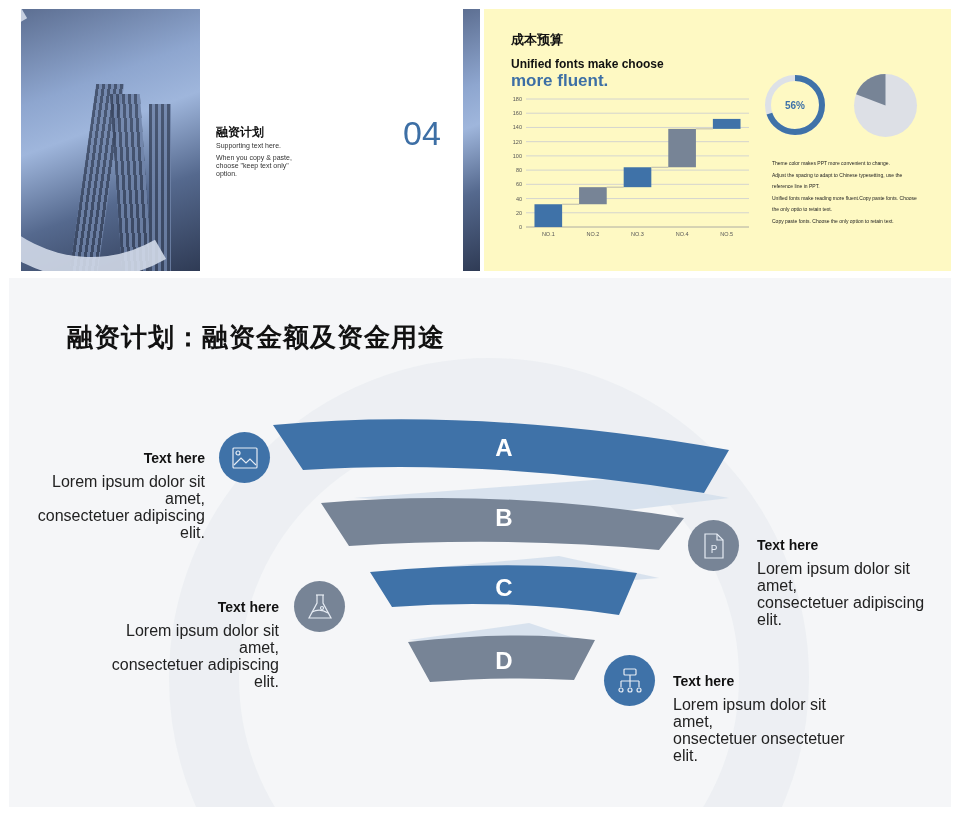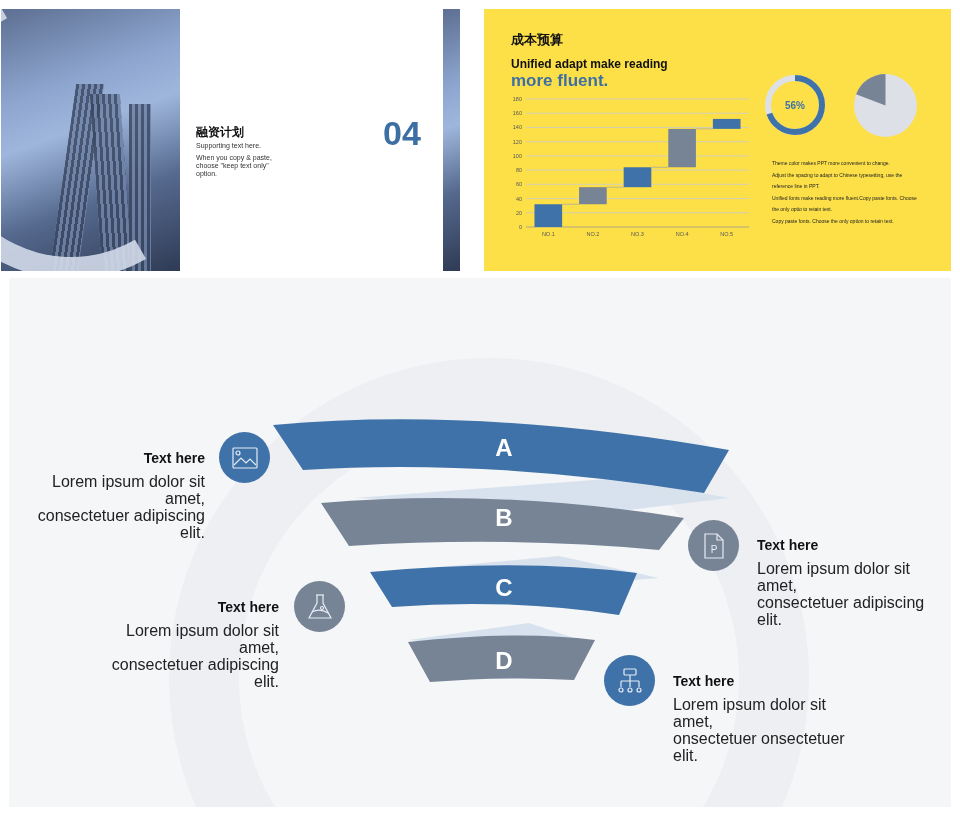--- a/index.html
+++ b/index.html
@@ -1,34 +1,34 @@
 <!DOCTYPE html>
 <html><head>
 <meta charset="utf-8">
 <style>
   * { box-sizing: border-box; margin: 0; padding: 0; }
   html, body { width: 960px; height: 816px; background: #ffffff; overflow: hidden; }
   body { position: relative; font-family: "Liberation Sans", sans-serif; color: #111; }
 
   .slide { position: absolute; overflow: hidden; }
-  #slide1 { left: 1px; top: 9px; width: 459px; height: 262px; background: #ffffff; }
-  #slide2 { left: 484px; top: 9px; width: 467px; height: 262px; background: #fde047; }
+  #slide1 { left: 21px; top: 9px; width: 459px; height: 262px; background: #ffffff; }
+  #slide2 { left: 484px; top: 9px; width: 467px; height: 262px; background: #fef9c3; }
   #slide3 { left: 9px; top: 278px; width: 942px; height: 529px; background: #f5f6f8; }
 
   
   .photo { position: absolute; top: 0; height: 262px;
     background: linear-gradient(160deg, #5d6f92 0%, #8ea6cf 30%, #9fb6dc 45%, #55698e 70%, #2f3b55 100%); }
   .photo-left { left: 0; width: 179px; }
   .photo-right { left: 442px; width: 17px; }
   .tower { position: absolute; background: repeating-linear-gradient(90deg, #3a4761 0 3px, #6f83a8 3px 6px); opacity: .85; }
   .arc-bld { position: absolute; border-radius: 50%; border: 22px solid rgba(210,218,232,.85); }
   .s1-title { position: absolute; left: 195px; top: 115px; font-size: 12px; font-weight: bold; }
   .s1-sub { position: absolute; left: 195px; top: 133px; font-size: 7px; color: #333; }
   .s1-note { position: absolute; left: 195px; top: 145px; width: 90px; font-size: 7px; line-height: 8px; color: #333; }
-  .s1-num { position: absolute; left: 382px; top: 105px; font-size: 34px; font-weight: bold; color: #3d6fa5; }
+  .s1-num { position: absolute; left: 382px; top: 105px; font-size: 34px; font-weight: normal; color: #3d6fa5; }
 
   
   .s2-title { position: absolute; left: 27px; top: 22px; font-size: 13px; font-weight: bold; }
   .s2-h1 { position: absolute; left: 27px; top: 48px; font-size: 12px; font-weight: bold; color: #111; }
   .s2-h2 { position: absolute; left: 27px; top: 62px; font-size: 17px; font-weight: bold; color: #3d6fa5; }
   .chart { position: absolute; left: 20px; top: 84px; width: 250px; height: 150px; }
   .s2-note { position: absolute; left: 288px; top: 149px; width: 152px; font-size: 5px; line-height: 11.5px; color: #222; }
   .donut { position: absolute; left: 280px; top: 65px; width: 62px; height: 62px; }
   .pie { position: absolute; left: 369px; top: 64px; width: 65px; height: 65px; }
 
@@ -57,21 +57,21 @@
   </div>
   <div class="s1-title">融资计划</div>
   <div class="s1-sub">Supporting text here.</div>
   <div class="s1-note">When you copy &amp; paste, choose "keep text only" option.</div>
   <div class="s1-num">04</div>
   <div class="photo photo-right"></div>
 </div>
 
 <div id="slide2" class="slide">
   <div class="s2-title">成本预算</div>
-  <div class="s2-h1">Unified adapt make reading</div>
+  <div class="s2-h1">Unified fonts make choose</div>
   <div class="s2-h2">more fluent.</div>
 
   <svg class="chart" id="waterfall" viewBox="0 0 250 150">
       <line x1="22" x2="245" y1="134" y2="134" stroke="#999" stroke-width="0.8"></line>
       <text x="18" y="136" text-anchor="end" font-size="5.5" fill="#555" font-family="Liberation Sans, sans-serif">0</text>
       <line x1="22" x2="245" y1="119.77777777777777" y2="119.77777777777777" stroke="#c9ccd2" stroke-width="0.8"></line>
       <text x="18" y="121.77777777777777" text-anchor="end" font-size="5.5" fill="#555" font-family="Liberation Sans, sans-serif">20</text>
       <line x1="22" x2="245" y1="105.55555555555556" y2="105.55555555555556" stroke="#c9ccd2" stroke-width="0.8"></line>
       <text x="18" y="107.55555555555556" text-anchor="end" font-size="5.5" fill="#555" font-family="Liberation Sans, sans-serif">40</text>
       <line x1="22" x2="245" y1="91.33333333333334" y2="91.33333333333334" stroke="#c9ccd2" stroke-width="0.8"></line>
@@ -118,20 +118,21 @@
   <div class="s2-note">
     <div>Theme color makes PPT more convenient to change.</div>
     <div>Adjust the spacing to adapt to Chinese typesetting, use the reference line in PPT.</div>
     <div>Unified fonts make reading more fluent.Copy paste fonts. Choose the only optio to retain text.</div>
     <div>Copy paste  fonts. Choose the only option to retain text.</div>
   </div>
 </div>
 
 <div id="slide3" class="slide">
   <div class="bg-ring"></div>
+  <div class="s3-title">融资计划：融资金额及资金用途</div>
 
   <svg class="funnel" viewBox="0 0 480 270">
 
     <path d="M95 80 L360 60 L470 80 L370 92 Z" fill="#d5e0ec" opacity=".9"></path>
     <path d="M115 155 L300 138 L400 160 L300 168 Z" fill="#d5e0ec" opacity=".9"></path>
     <path d="M150 222 L270 205 L330 225 L230 232 Z" fill="#d5e0ec" opacity=".9"></path>
 
     <path d="M14 7 Q220 -12 470 32 L445 75 Q230 40 44 52 Z" fill="#3f72a8"></path>
     <text x="245" y="38" text-anchor="middle" font-size="24" font-weight="bold" fill="#fff" font-family="Liberation Sans, sans-serif">A</text>
 

